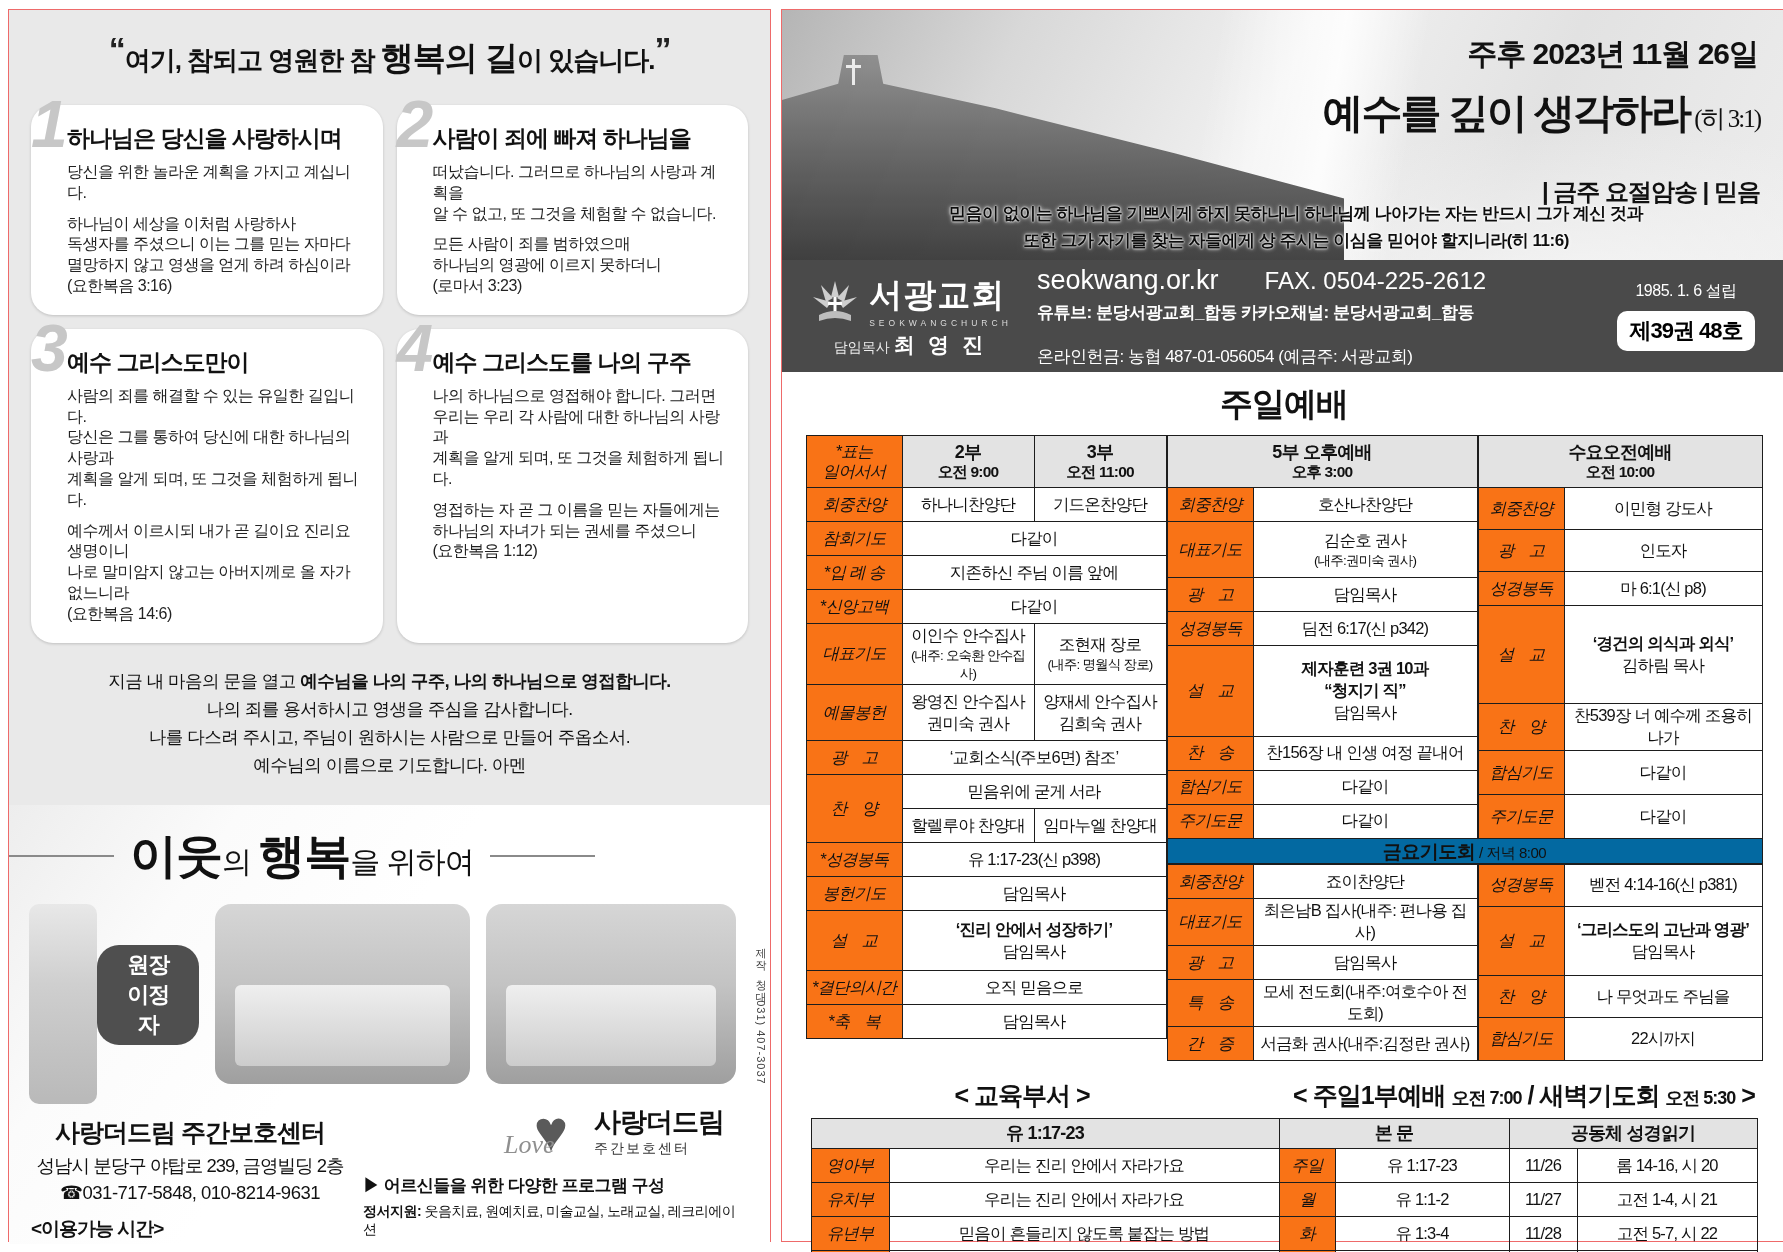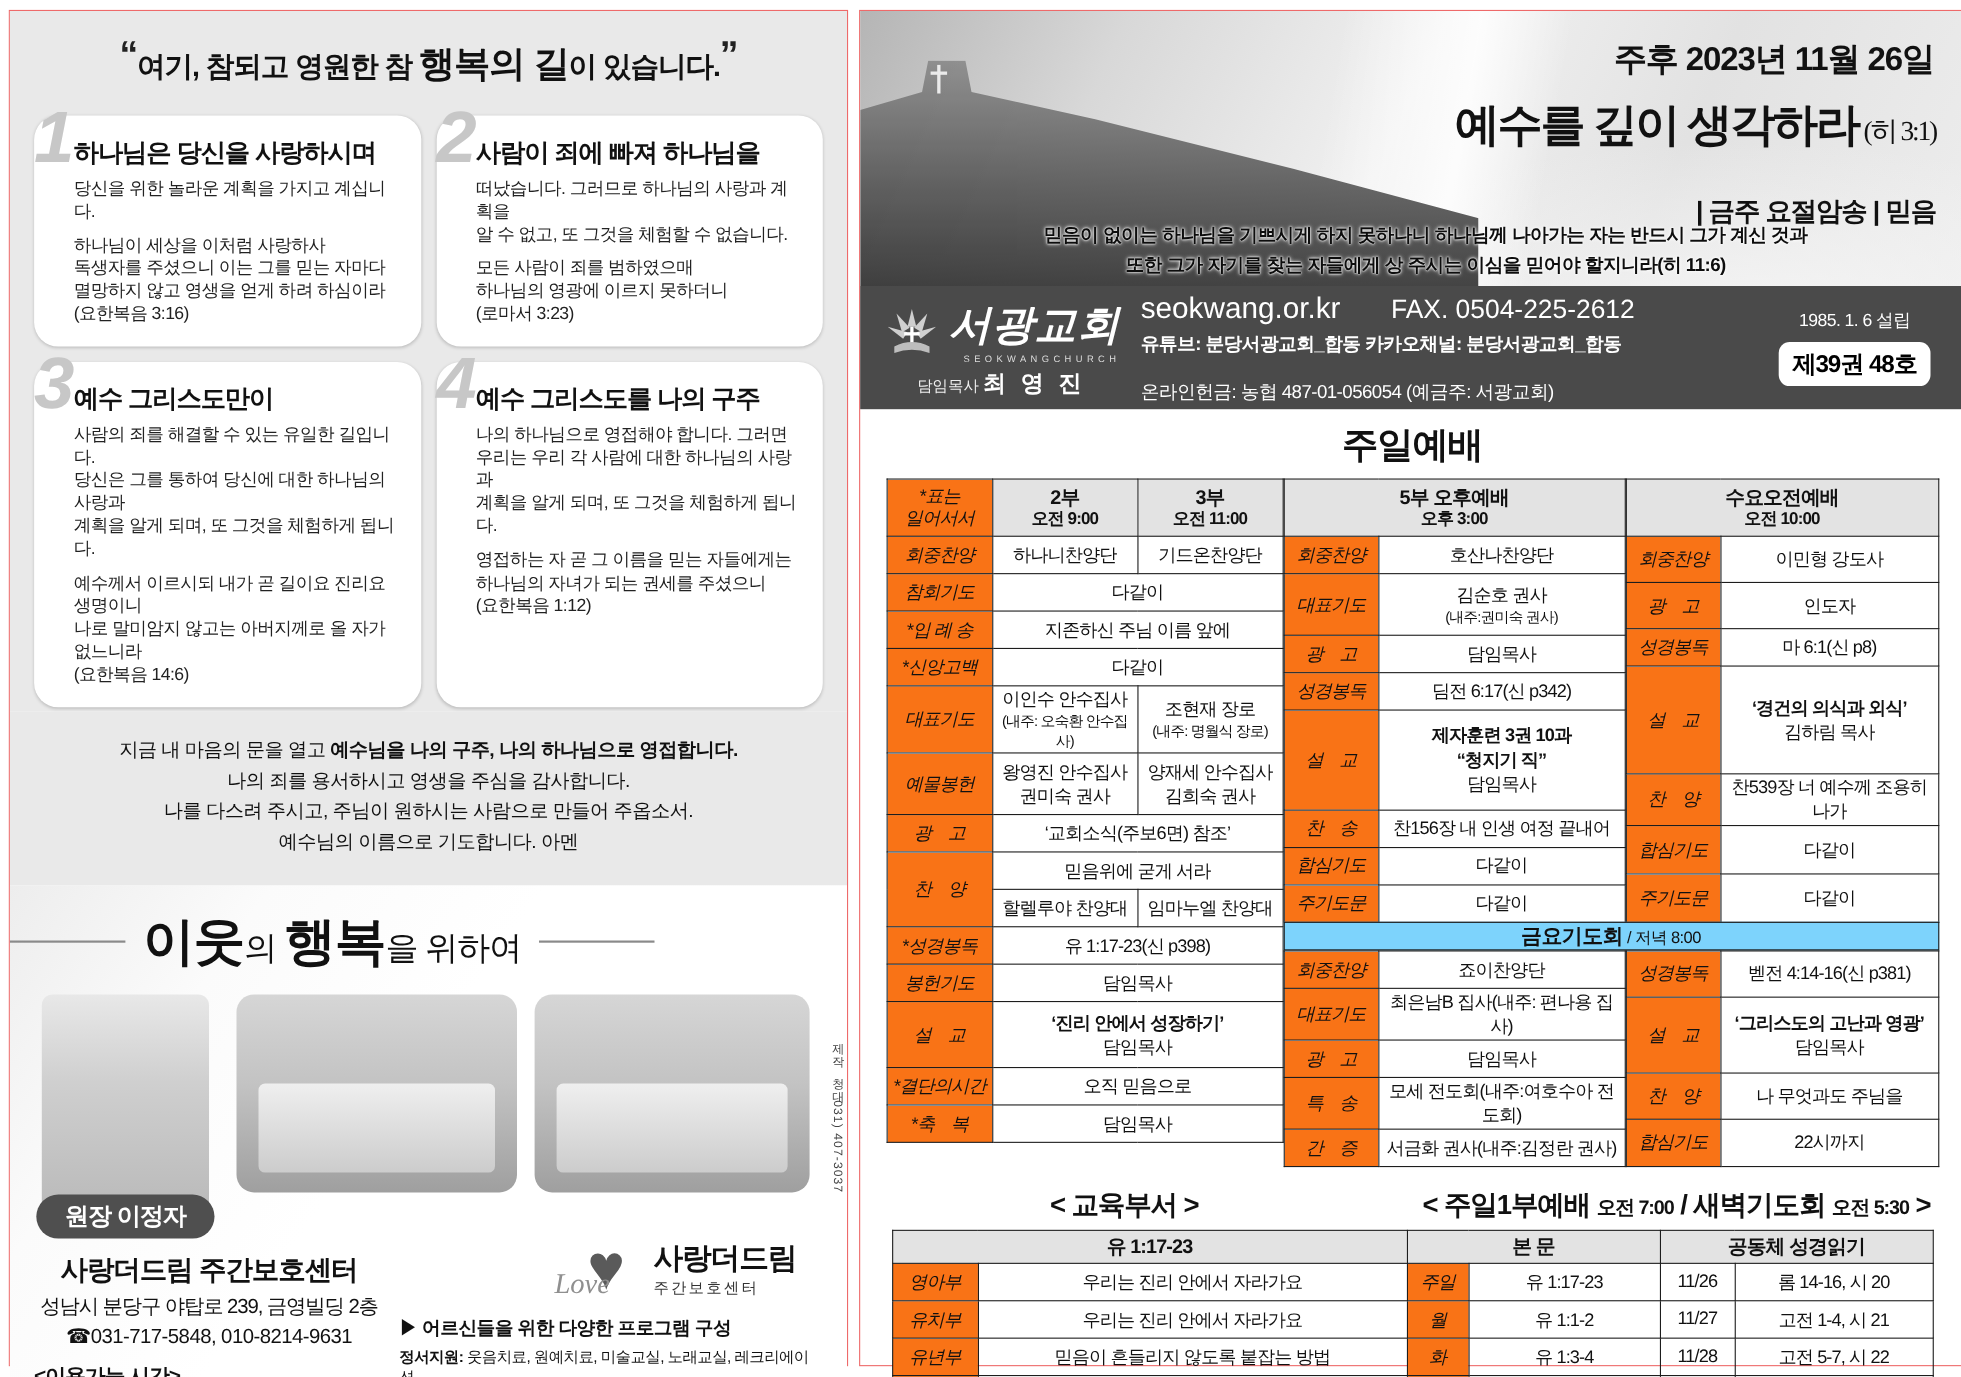--- a/index.html
+++ b/index.html
@@ -23,21 +23,21 @@
              color:#c7c7c7;line-height:1;}
   .gbox h3{margin:6px 0 8px;font-size:23px;letter-spacing:-1px;}
   .gbox p{margin:0 0 10px;font-size:16px;line-height:1.3;color:#222;letter-spacing:-0.5px;}
   .prayer{background:#e9e9e9;text-align:center;padding:20px 10px 26px;font-size:17.5px;line-height:1.6;letter-spacing:-0.5px;}
   .ad{position:relative;background:linear-gradient(125deg,#ededed 0%,#fbfbfb 22%,#ffffff 45%);padding-top:14px;}
   .ad-title{display:flex;align-items:center;justify-content:flex-start;gap:16px;margin:6px 0 4px;}
   .ad-title .t-line{height:2px;width:105px;background:#8a8a8a;}
   .ad-title .txt{font-size:30px;letter-spacing:-1px;}
   .ad-title .big{font-size:47px;font-weight:800;}
   .photos{display:flex;gap:16px;padding:12px 20px 0;align-items:flex-start;}
-  .dir-col{width:170px;display:flex;flex-direction:column;align-items:center;}
+  .dir-col{width:170px;display:flex;flex-direction:row;align-items:center;}
   .ph-director{width:152px;height:200px;border-radius:10px;
       background:linear-gradient(180deg,#e8e8e8 0%,#cfcfcf 40%,#b9b9b9 100%);}
   .badge{margin-top:-18px;background:#4f4f4f;color:#fff;border-radius:22px;text-align:center;
          font-size:22px;font-weight:bold;padding:5px 26px;position:relative;z-index:2;letter-spacing:-1px;}
   .ph-room{height:180px;border-radius:16px;position:relative;overflow:hidden;
       background:linear-gradient(180deg,#d6d6d6 0%,#c3c3c3 45%,#9f9f9f 100%);}
   .ph-room .floor{position:absolute;left:8%;right:8%;bottom:10%;height:45%;border-radius:6px;
       background:linear-gradient(180deg,#efefef,#cccccc);} 
   .ph-r1{width:255px;} .ph-r2{width:250px;}
   .info-grid{display:flex;padding:4px 22px 0;gap:14px;}
@@ -76,21 +76,21 @@
   .head-title{position:absolute;top:76px;right:26px;font-family:"Liberation Serif",serif;
       font-size:41px;font-weight:bold;letter-spacing:-2px;}
   .head-title .ref{font-size:25px;font-weight:normal;}
   .head-memory{position:absolute;top:166px;right:26px;font-size:24px;font-weight:800;letter-spacing:-1px;}
   .head-verse{position:absolute;bottom:6px;left:0;right:0;text-align:center;font-size:17px;font-weight:bold;
       color:#0d0d0d;line-height:1.55;letter-spacing:-0.5px;
       text-shadow:0 0 4px #fff,0 0 2px #fff,0 0 1px #fff;padding-left:24px;}
   .infobar{height:112px;background:#4a4a4a;color:#fff;display:flex;align-items:center;padding:0 16px;gap:14px;box-sizing:border-box;}
   .logo-block{width:225px;display:flex;flex-direction:column;align-items:center;}
   .logo-row{display:flex;align-items:center;gap:8px;}
-  .logo-name{font-size:38px;font-weight:800;letter-spacing:1px;font-style:italic;}
+  .logo-name{font-size:33px;font-weight:800;letter-spacing:1px;}
   .logo-eng{font-size:8.5px;letter-spacing:4px;color:#dcdcdc;text-align:right;}
   .pastor-row{font-size:14px;margin-top:3px;color:#eee;}
   .pastor-row .pn{font-family:"Liberation Serif",serif;font-size:21px;font-weight:bold;color:#fff;letter-spacing:4px;}
   .mid-info{flex:1;}
   .mi-row1{display:flex;align-items:baseline;gap:46px;}
   .mi-web{font-size:27px;}
   .mi-fax{font-size:24px;}
   .mi-row2{font-size:17px;font-weight:bold;margin-top:5px;letter-spacing:-0.5px;}
   .mi-row3{font-size:17px;font-weight:normal;margin-top:21px;letter-spacing:-0.5px;}
   .right-info{width:168px;text-align:center;}
@@ -104,21 +104,21 @@
   .wt .lab{background:#f97316;font-style:italic;}
   .wt .hd{background:#e3e3e3;font-weight:bold;font-size:18px;line-height:1.15;}
   .wt .hd .time{font-size:15.5px;font-weight:bold;}
   .legend{font-size:14.5px;text-align:left;font-weight:normal;padding-left:8px;line-height:1.2;}
   .note{font-size:13.5px;}
   .small{font-size:14px;}
   .sermon-b{font-weight:800;}
   .tleft{text-align:left;padding-left:12px;}
   .rwrap{display:flex;flex-direction:column;}
   .rrow{display:flex;}
-  .fri-band{border:1px solid #1d1d1d;margin-top:-1px;background:#7dd3fc;text-align:center;
+  .fri-band{border:1px solid #1d1d1d;margin-top:-1px;background:#0369a1;text-align:center;
       height:26px;line-height:25px;font-size:15px;box-sizing:border-box;letter-spacing:-0.5px;}
   .fri-band .fb{font-weight:800;font-size:19px;}
   .bottom-titles{display:flex;margin:18px 0 6px;}
   .bt-left{width:480px;text-align:center;font-size:25px;font-weight:800;letter-spacing:-1px;}
   .bt-right{flex:1;text-align:center;font-size:25px;font-weight:800;letter-spacing:-1px;}
   .bt-right .tt{font-size:18px;font-weight:bold;}
   .btable-wrap{display:flex;justify-content:center;}
 </style>
 </head>
 <body>

